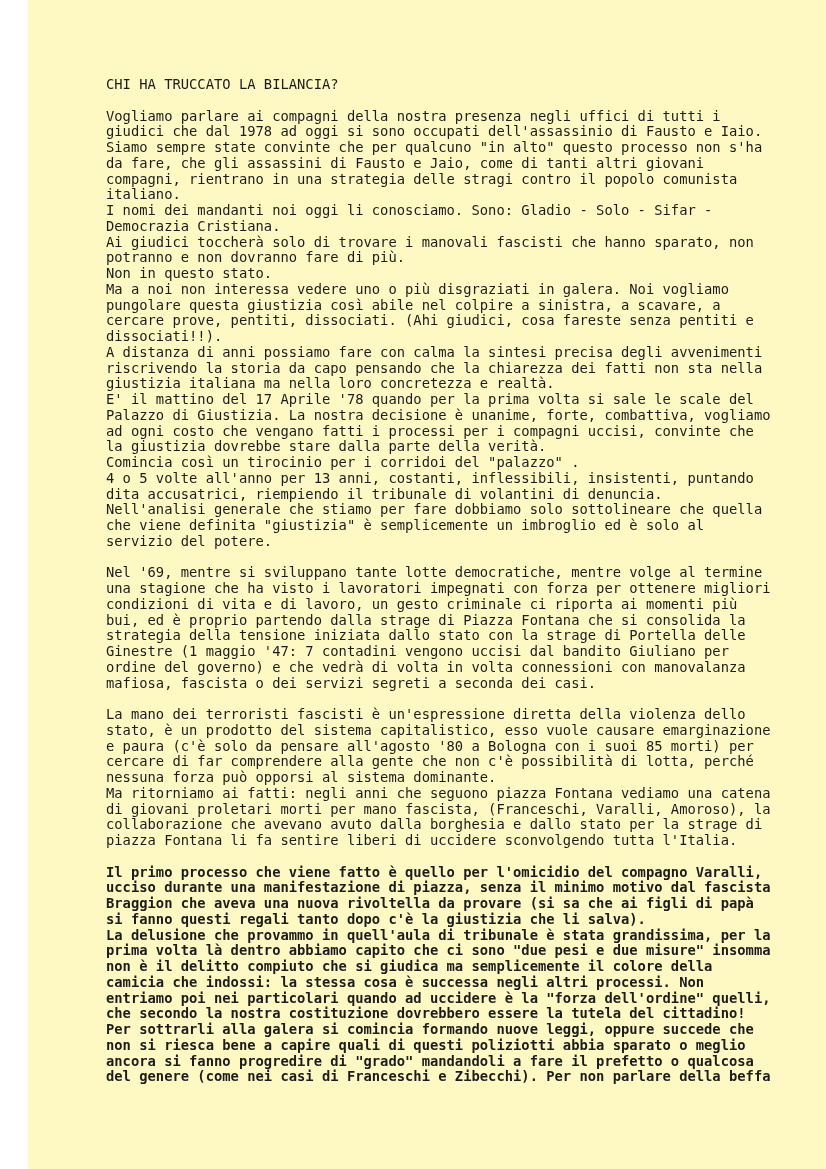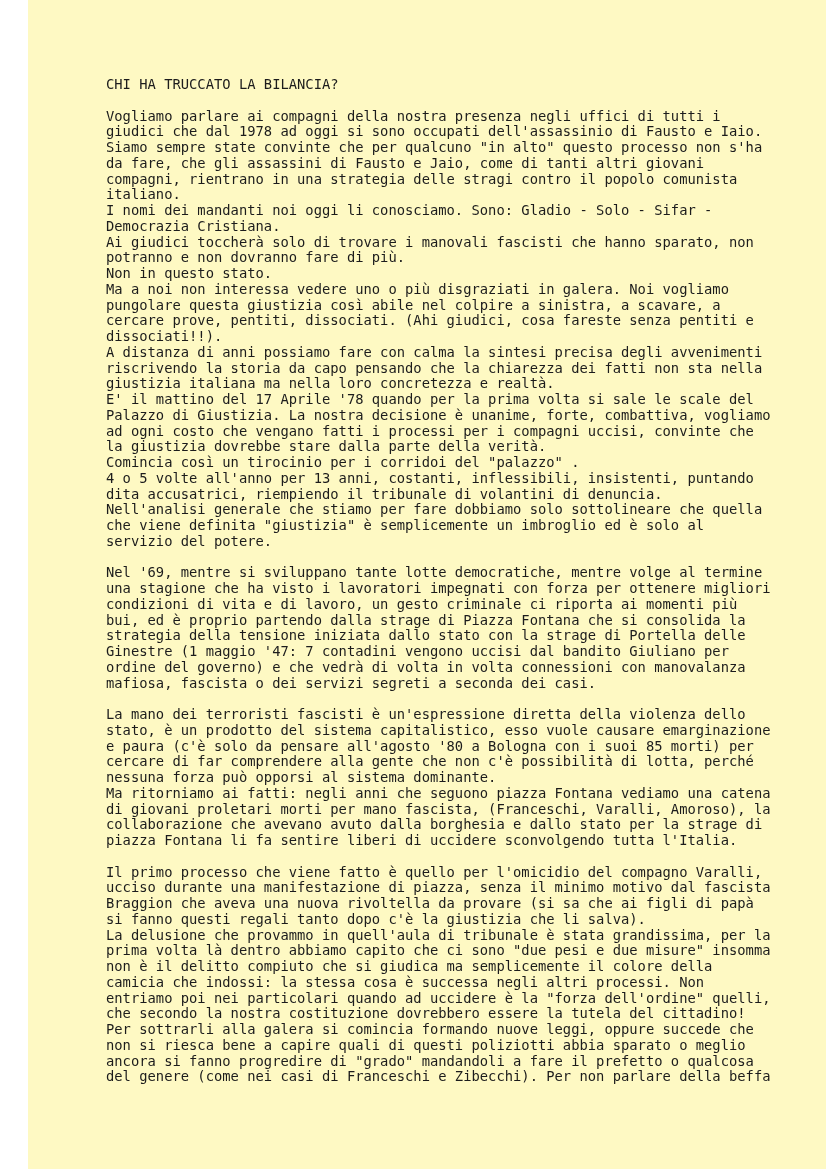--- a/index.html
+++ b/index.html
@@ -31,20 +31,21 @@
     font-weight: normal;
     white-space: pre;
     letter-spacing: 0;
   }
   .block {
     margin: 0 0 15.75px 0;
     white-space: pre;
   }
   .block:last-child {
     margin-bottom: 0;
+    font-weight: bold;
   }
 </style>
 </head>
 <body>
 
 <div class="page">
   <div class="content">
     <h1 class="doc-title">CHI HA TRUCCATO LA BILANCIA?</h1>
     <p class="block">Vogliamo parlare ai compagni della nostra presenza negli uffici di tutti i
 giudici che dal 1978 ad oggi si sono occupati dell'assassinio di Fausto e Iaio.

